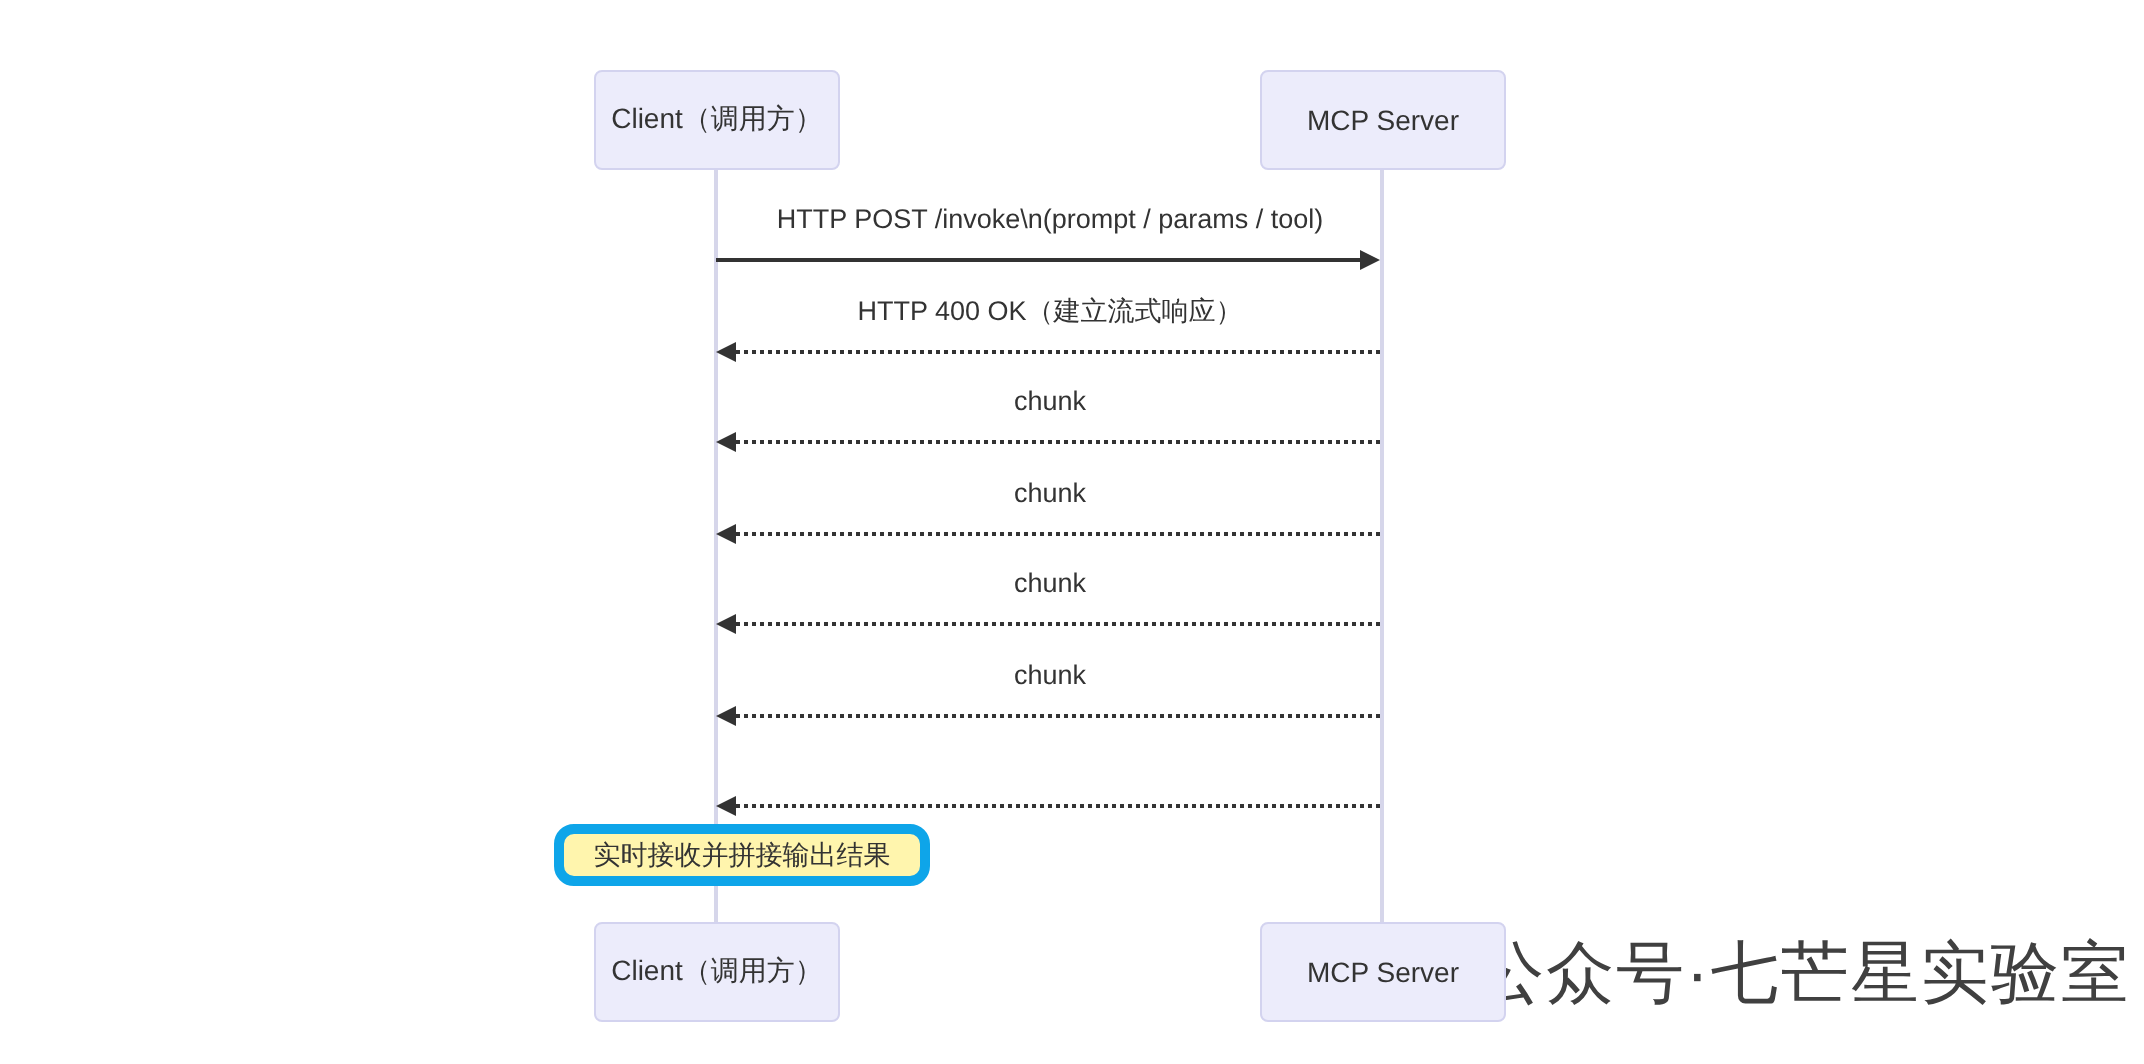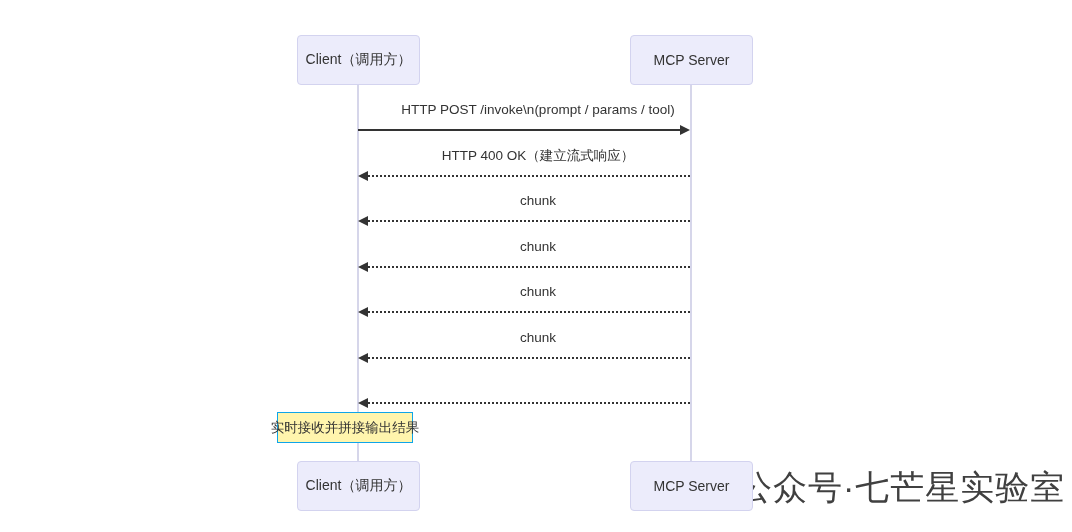--- a/index.html
+++ b/index.html
@@ -51,21 +51,20 @@
     position: absolute;
     left: 358px;
     width: 334px;
     text-align: center;
     font-size: 13.5px;
     color: #333333;
     z-index: 2;
     height: 17px;
     line-height: 17px;
     white-space: nowrap;
-    margin-left: 13px;
   }
   .msg-label-1 { top: 101px; }
   .msg-label-2 { top: 147px; }
   .msg-label-3 { top: 192px; }
   .msg-label-4 { top: 238px; }
   .msg-label-5 { top: 283px; }
   .msg-label-6 { top: 329px; }
   .msg-label-7 { top: 374px; }
 
   
@@ -115,25 +114,25 @@
   .head-y-4 { top: 262px; }
   .head-y-5 { top: 307px; }
   .head-y-6 { top: 353px; }
   .head-y-7 { top: 398px; }
 
   
   .note-box {
     position: absolute;
     left: 277px;
     top: 412px;
-    width: 136px;
+    width: 188px;
     height: 31px;
     background: #fff5ad;
-    border: 1px solid #0ea5e9;
-    border-radius: 0;
+    border: 5px solid #0ea5e9;
+    border-radius: 10px;
     display: flex;
     align-items: center;
     justify-content: center;
     font-size: 13.5px;
     color: #333333;
     z-index: 2;
     box-sizing: border-box;
     white-space: nowrap;
   }
 

